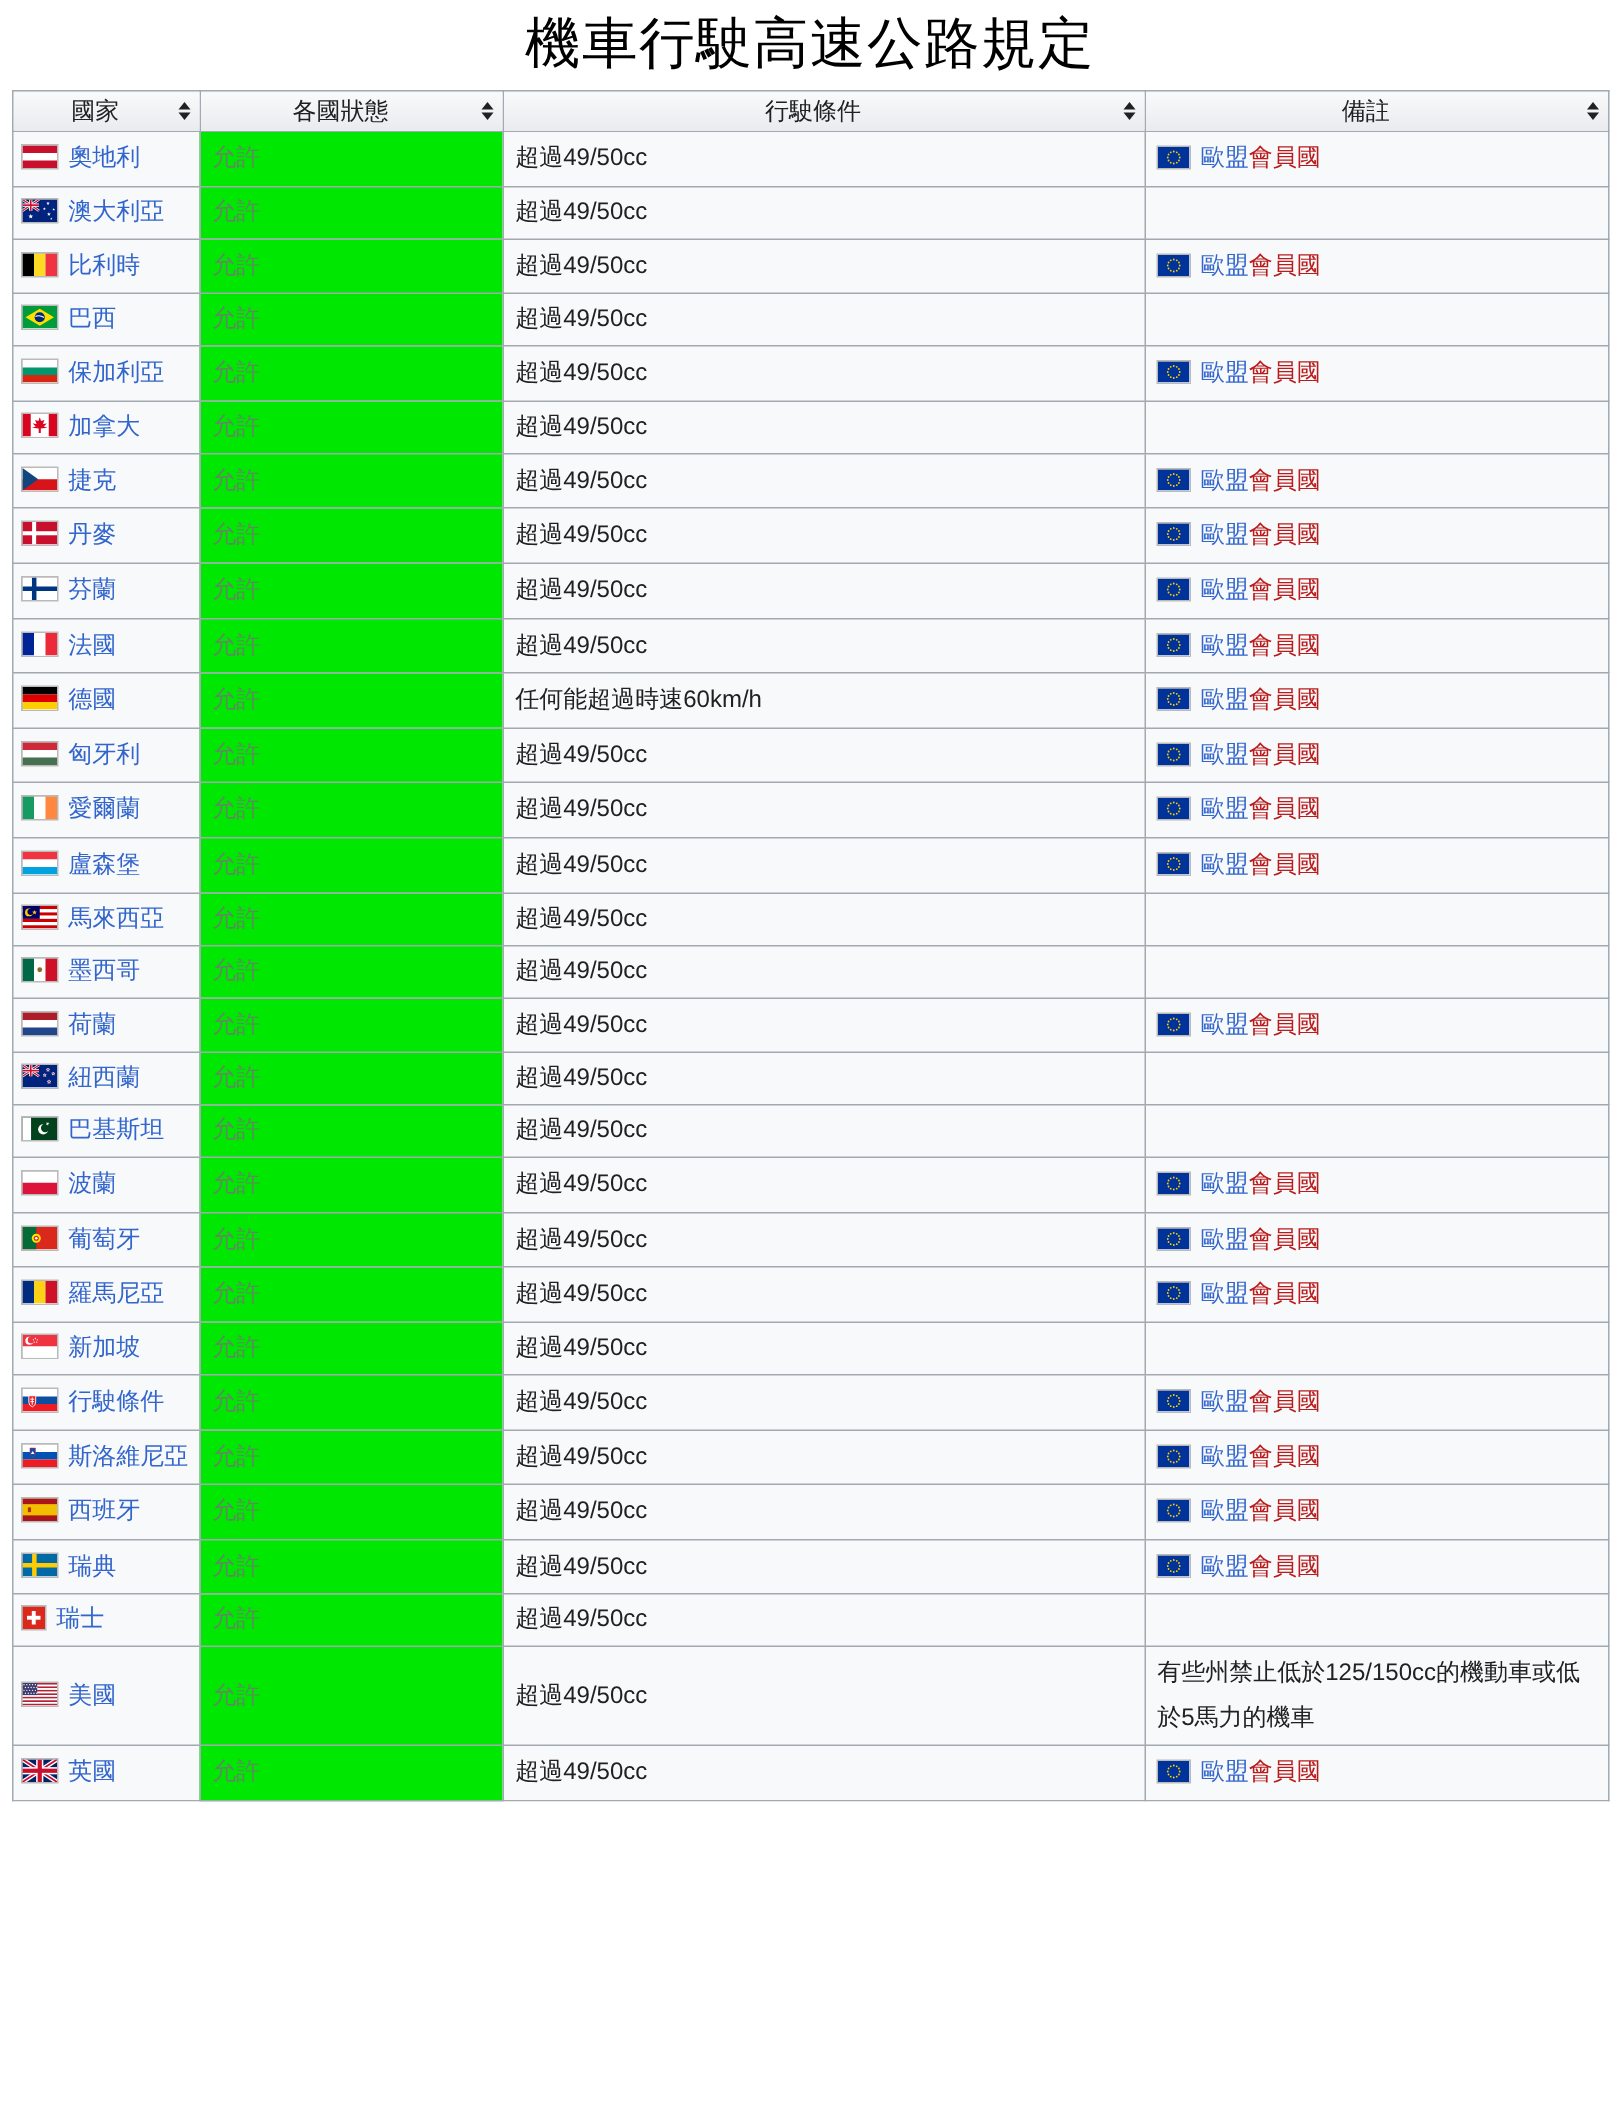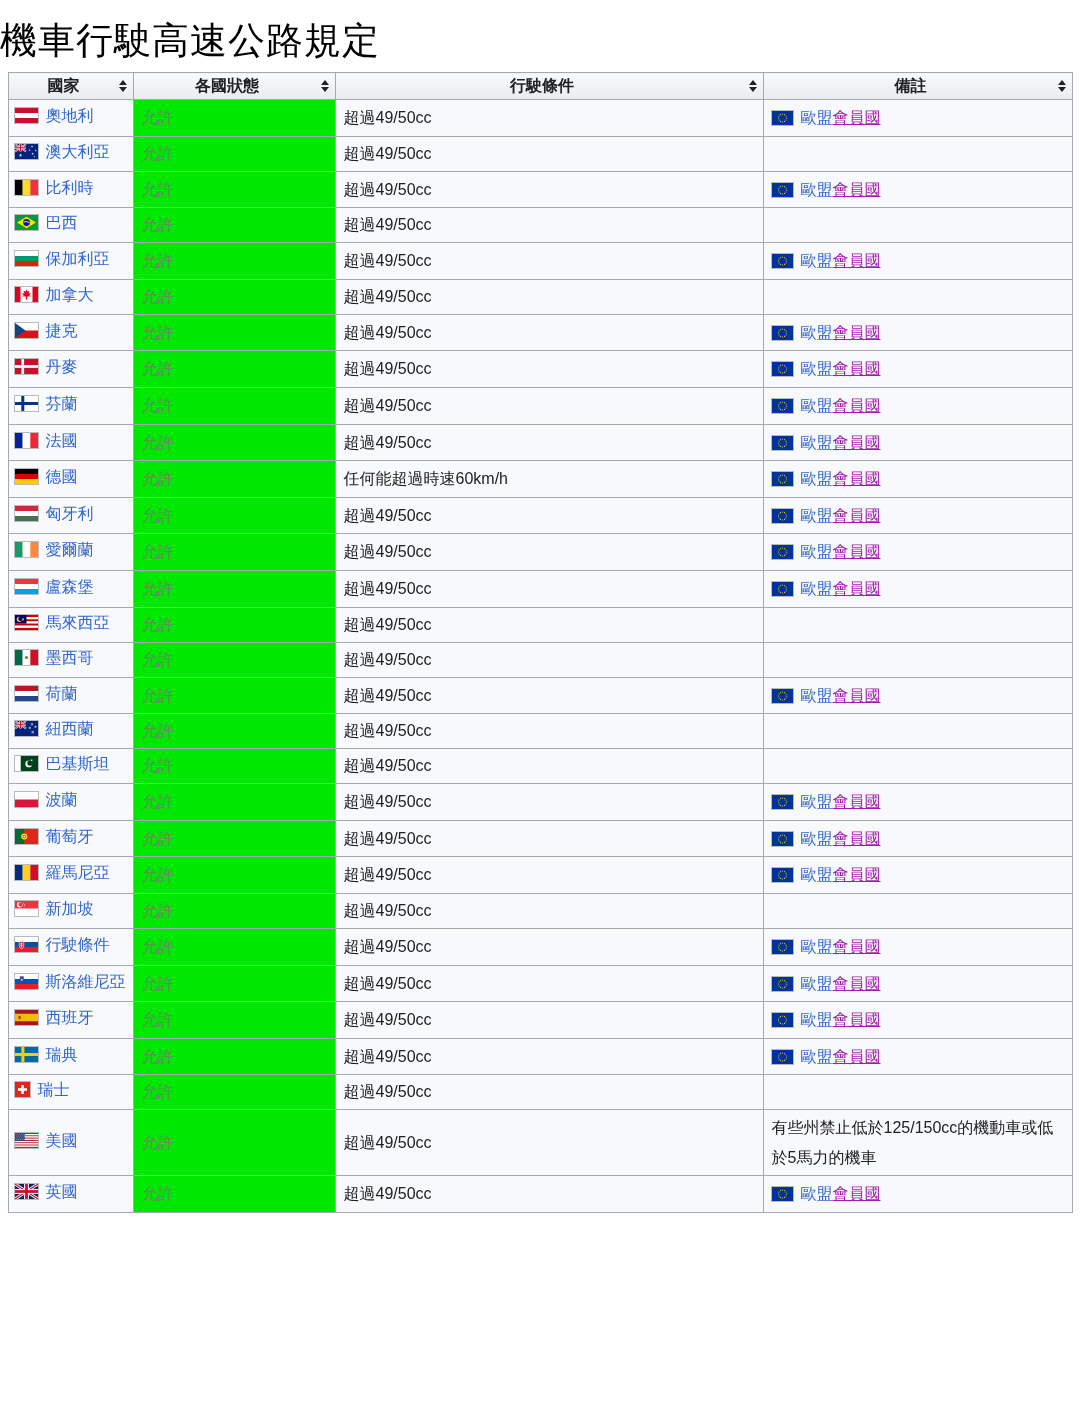--- a/index.html
+++ b/index.html
@@ -1,42 +1,42 @@
 <!DOCTYPE html>
 <html style="--link-color: #3366CC;"><head>
 <meta charset="utf-8">
 <style>
   html,body{margin:0;padding:0;background:#fff;color:#202122;
     font-family:"Liberation Sans","DejaVu Sans",sans-serif;}
   body{width:1080px;}
-  .page-title{font-family:"Liberation Serif","DejaVu Serif",serif;
-    font-size:37px;font-weight:400;letter-spacing:1px;margin:16px 0 6px 0;color:#000;}
+  .page-title{text-align:center;font-family:"Liberation Serif","DejaVu Serif",serif;
+    font-size:37px;font-weight:400;letter-spacing:1px;margin:4px 0 6px 0;color:#000;}
   table.regs{border-collapse:collapse;margin:0 auto;width:1064px;table-layout:fixed;
     background:#f8f9fa;border:1px solid #a2a9b1;font-size:16px;}
   col.c-country{width:125px;} col.c-status{width:202px;}
   col.c-cond{width:428px;} col.c-note{width:309px;}
   th{background:linear-gradient(#f9fafb,#e9ebee);border:1px solid #a2a9b1;
-    font-weight:700;font-size:16px;height:27px;position:relative;cursor:pointer;
+    font-weight:400;font-size:16px;height:27px;position:relative;cursor:pointer;
     padding:2px 22px 2px 8px;text-align:center;box-sizing:border-box;margin-left:11px;}
   td{border:1px solid #a2a9b1;padding:0 8px;height:35px;box-sizing:border-box;
     vertical-align:middle;line-height:1.35;}
-  td.col-country{padding-left:6px;white-space:nowrap;font-family:Liberation Mono, monospace;}
+  td.col-country{padding-left:6px;white-space:nowrap;}
   td.col-status{color:#5f8a5f;}
   td.col-note{line-height:1.85;padding-top:3px;padding-bottom:3px;}
   a.country-link,a.eu-link{color:var(--link-color,#3366cc);text-decoration:none;cursor:pointer;}
   .flag{display:inline-block;vertical-align:-2px;margin-right:8px;line-height:0;
     box-shadow:0 0 0 1px rgba(0,0,0,.25);}
   .flag svg{display:block;}
   .sort-icon{position:absolute;right:5px;top:50%;transform:translateY(-50%);
     width:9px;display:inline-block;}
   .sort-icon::before{content:"";display:block;width:0;height:0;
     border:4.5px solid transparent;border-top:none;border-bottom:5px solid #202122;margin-bottom:2px;}
   .sort-icon::after{content:"";display:block;width:0;height:0;
     border:4.5px solid transparent;border-bottom:none;border-top:5px solid #202122;}
-  .eu-member{color:#a21caf;text-decoration:underline;}
+  .eu-member{color:#b91c1c;}
 </style>
 </head>
 <body>
 
 <div class="page-title">機車行駛高速公路規定</div>
 
 <table class="regs">
   <colgroup>
     <col class="c-country">
       <col class="c-status">

